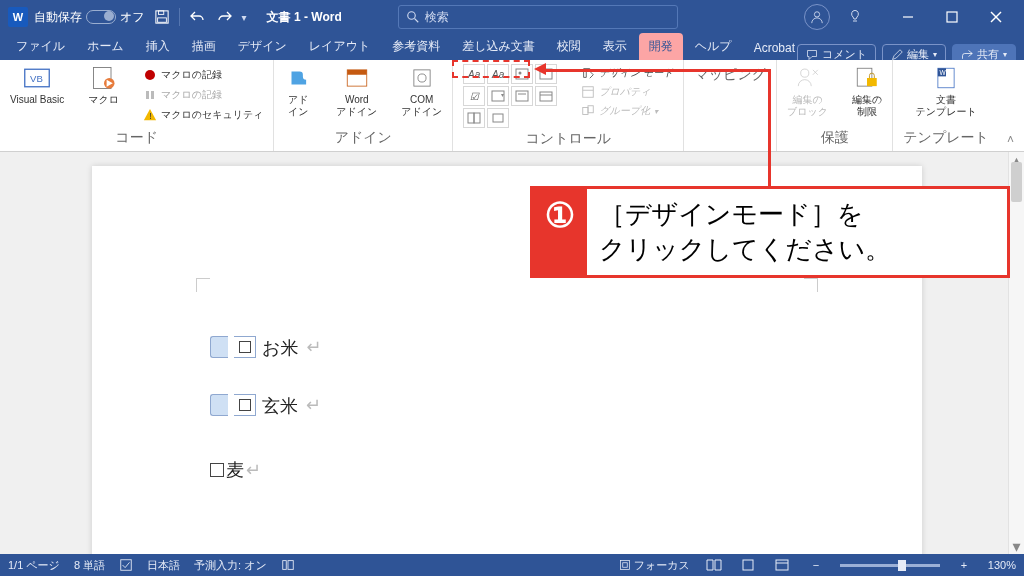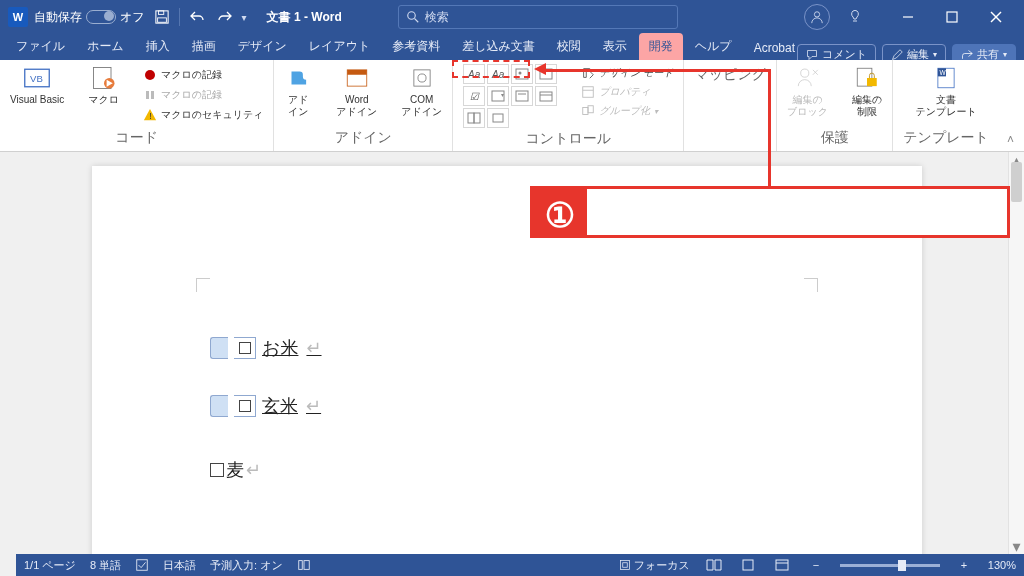--- a/index.html
+++ b/index.html
@@ -43,41 +43,41 @@
 .stack2 .r.dis { color: #bbb; }
 .ribbon .collapse { position: absolute; right: 10px; bottom: 4px; color: #888; cursor: pointer; font-size: 12px; }
 
 .design-mode-highlight { position: absolute; left: 452px; top: 60px; width: 78px; height: 18px; border: 2px dashed #E7352C; z-index: 5; pointer-events: none; }
 
 .docarea { position: absolute; top: 152px; left: 0; right: 0; bottom: 22px; background: #f0f0f0; overflow: hidden; }
 .page { position: absolute; left: 92px; top: 14px; width: 830px; height: 520px; background: #fff; box-shadow: 0 0 6px rgba(0,0,0,.15); }
 .page .corner { position: absolute; width: 14px; height: 14px; }
 .page .corner.tl { left: 104px; top: 112px; border-left: 1px solid #ccc; border-top: 1px solid #ccc; }
 .page .corner.tr { right: 104px; top: 112px; border-right: 1px solid #ccc; border-top: 1px solid #ccc; }
-.checkline { position: absolute; left: 118px; display: flex; align-items: center; gap: 6px; font-size: 18px; color: #222; text-decoration: underline; }
+.checkline { position: absolute; left: 118px; display: flex; gap: 6px; font-size: 18px; color: #222; }
 .checkline .handle { width: 18px; height: 22px; background: #cfe0f4; border: 1px solid #8fa8d0; border-right: none; border-radius: 3px 0 0 3px; }
 .checkline .box { width: 22px; height: 22px; border: 1px solid #8fa8d0; border-left: none; display: flex; align-items: center; justify-content: center; }
 .checkline .innerbox { width: 12px; height: 12px; border: 1px solid #444; }
 .checkline .ret { color: #bbb; margin-left: 2px; }
 .plainline { position: absolute; left: 118px; display: flex; align-items: center; gap: 2px; font-size: 18px; color: #222; }
 .plainline .cb { width: 14px; height: 14px; border: 1px solid #444; }
 
 .scrollbar-v { position: absolute; right: 0; top: 0; bottom: 0; width: 16px; background: #f6f6f6; border-left: 1px solid #e2e2e2; }
 .scrollbar-v .thumb { position: absolute; left: 2px; right: 2px; top: 10px; height: 40px; background: #cfcfcf; border-radius: 2px; }
 .scrollbar-v .arr { position: absolute; left: 0; right: 0; height: 16px; display: flex; align-items: center; justify-content: center; color: #888; }
 .scrollbar-v .arr.up { top: 0; } .scrollbar-v .arr.dn { bottom: 0; }
 
 .callout { position: absolute; left: 530px; top: 186px; width: 480px; border: 3px solid #E7352C; background: #fff; display: flex; z-index: 10; }
 .callout .num { width: 54px; background: #E7352C; color: #fff; display: flex; align-items: flex-start; justify-content: center; font-size: 34px; padding-top: 6px; font-weight: bold; }
 .callout .txt { padding: 8px 12px; font-size: 26px; line-height: 1.35; color: #000; }
 .arrow-line { position: absolute; border-top: 3px solid #E7352C; z-index: 9; }
 .arrow-line.vert { border-top: none; border-left: 3px solid #E7352C; }
 .arrow-head { position: absolute; width: 0; height: 0; border-top: 6px solid transparent; border-bottom: 6px solid transparent; border-right: 12px solid #E7352C; z-index: 9; }
 
-.statusbar { position: absolute; bottom: 0; left: 16px; right: 0; height: 22px; background: #2F5496; color: #e6ebf7; font-size: 11px; display: flex; align-items: center; padding: 0 8px; gap: 14px; }
+.statusbar { position: absolute; bottom: 0; left: 0; right: 0; height: 22px; background: #2F5496; color: #e6ebf7; font-size: 11px; display: flex; align-items: center; padding: 0 8px; gap: 14px; }
 .statusbar .spacer { flex: 1; }
 .statusbar .vbtn { width: 20px; height: 16px; display: flex; align-items: center; justify-content: center; cursor: pointer; }
 .statusbar .zoomslider { width: 100px; height: 3px; background: #9cb0d6; position: relative; }
 .statusbar .zoomslider .knob { position: absolute; top: -4px; left: 58px; width: 8px; height: 11px; background: #e6ebf7; }
 svg { display: block; }
 </style>
 </head>
 <body>
 
 <div class="titlebar">
@@ -434,20 +434,24 @@
   </div>
   <div class="scrollbar-v">
     <div class="arr up">▴</div>
     <div class="thumb"></div>
     <div class="arr dn">▾</div>
   </div>
 </div>
 
 <div class="callout">
   <div class="num">①</div>
+  <div class="txt">
+    <span>［デザインモード］を</span><br>
+    <span>クリックしてください。</span>
+  </div>
 </div>
 
 <div class="statusbar">
   <span>1/1 ページ</span>
   <span>8 単語</span>
   <span>
       <svg width="14" height="14" viewBox="0 0 16 16">
         <rect x="2" y="2" width="12" height="12" fill="none" stroke="#e6ebf7"></rect>
         <path d="M4 8 L7 11 L12 5" fill="none" stroke="#e6ebf7"></path>
       </svg>

